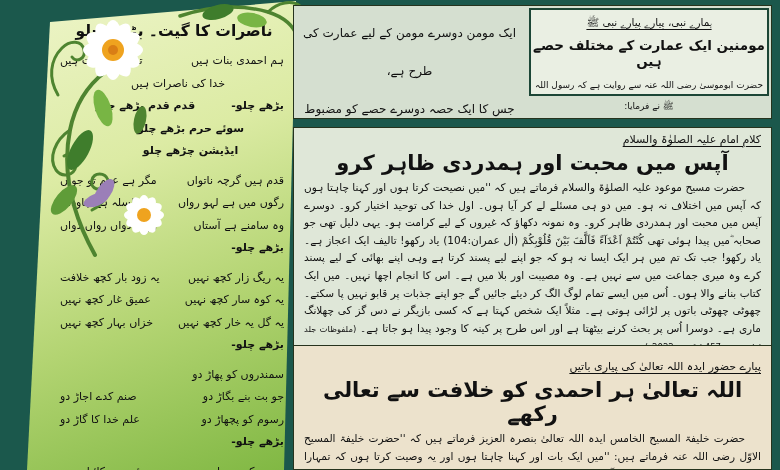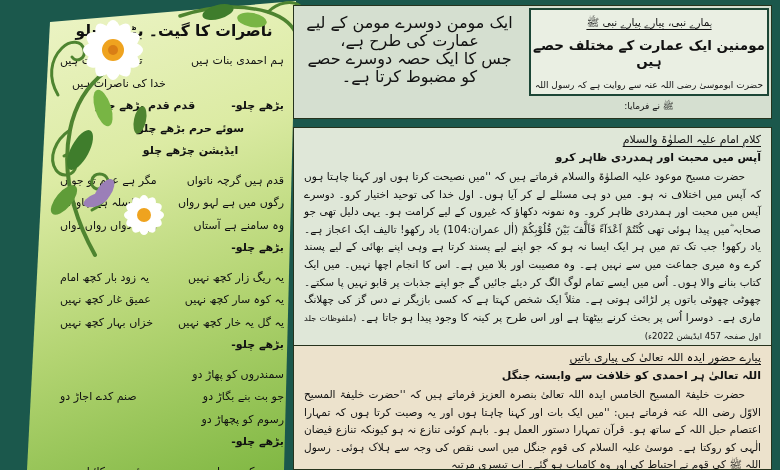--- a/index.html
+++ b/index.html
@@ -17,21 +17,21 @@
     background:linear-gradient(160deg,#EEF5CA 0%,#DCEBA4 35%,#B3D472 65%,#7FB742 100%);
   }
   .poem-content{padding:16px 14px 0 42px;direction:rtl;}
   .poem-title{
     text-align:center;font-size:15.5px;font-weight:bold;
     padding:6px 0 10px 18px;letter-spacing:0;
   }
   .poem-rows{font-size:11px;line-height:22.5px;}
   .poem-row{display:flex;justify-content:space-between;padding:0 4px 0 18px;}
   .poem-row .half{white-space:nowrap;}
-  .poem-row.center{justify-content:flex-end;padding-left:30px;}
+  .poem-row.center{justify-content:center;padding-left:30px;}
   .poem-row.center-bold{justify-content:center;padding-left:55px;font-weight:bold;}
   .poem-row.refrain{justify-content:flex-start;font-weight:bold;}
   .poem-row.refrain-pair .half:first-child{font-weight:bold;}
   .poem-row.refrain-pair .half:last-child{flex:1;text-align:center;font-weight:bold;}
   .poem-row.gap-above{margin-top:7px;}
   
   .decor{position:absolute;left:0;top:0;pointer-events:none;}
   
   .section{position:absolute;box-sizing:border-box;border:1px solid #26331d;overflow:hidden;}
   .top-strip{
@@ -41,31 +41,31 @@
   .hadith-box{
     box-sizing:border-box;width:240px;height:88px;margin:2px;
     border:2px solid #1C4636;background:#EAEFE3;
     text-align:center;padding:4px 0;
   }
   .hadith-label{font-size:10.5px;text-decoration:underline;text-underline-offset:3px;margin-top:2px;}
   .hadith-heading{font-size:13.5px;font-weight:bold;margin-top:6px;}
   .hadith-narration{font-size:9px;margin-top:6px;line-height:21px;}
   .hadith-arabic{font-size:11px;font-weight:normal;margin-top:4px;font-family:"DejaVu Sans",sans-serif;}
   .translation{flex:1;text-align:center;padding:8px 8px 0 6px;}
-  .translation-line{font-size:16px;line-height:18px;}
+  .translation-line{font-size:12px;line-height:38px;}
   .kalam-section{
     left:293px;top:127px;width:479px;height:253px;
     background:#DFE7D8;padding:5px 10px;
   }
   .huzoor-section{
     left:293px;top:345px;width:479px;height:125px;
-    background:#ECE2CC;padding:5px 10px;
+    background:#ECE2CC;padding:14px 10px;
   }
   .section-label{font-size:11px;text-align:right;text-decoration:underline;text-underline-offset:3px;}
-  .section-heading{font-size:11px;font-weight:bold;text-align:right;margin:5px 0 4px 0;}
+  .section-heading{font-size:21px;font-weight:bold;text-align:center;margin:5px 0 4px 0;}
   .section-body{
     font-size:10.5px;line-height:17.6px;text-align:justify;
     text-indent:16px;margin:0;
   }
   .inline-ref{font-size:8.5px;}
 </style>
 </head>
 <body>
 
 <div class="page">
@@ -101,21 +101,21 @@
           </div>
           <div class="poem-row couplet">
             <span class="half">وہ سامنے ہے آستاں</span>
             <span class="half">رواں دواں رواں دواں</span>
           </div>
           <div class="poem-row refrain">
             <span class="half">بڑھے چلو-</span>
           </div>
           <div class="poem-row couplet gap-above">
             <span class="half">یہ ریگ زار کچھ نہیں</span>
-            <span class="half">یہ زود بار کچھ امام</span>
+            <span class="half">یہ زود بار کچھ خلافت</span>
           </div>
           <div class="poem-row couplet">
             <span class="half">یہ کوہ سار کچھ نہیں</span>
             <span class="half">عمیق غار کچھ نہیں</span>
           </div>
           <div class="poem-row couplet">
             <span class="half">یہ گل یہ خار کچھ نہیں</span>
             <span class="half">خزاں بہار کچھ نہیں</span>
           </div>
           <div class="poem-row refrain">
@@ -123,20 +123,21 @@
           </div>
           <div class="poem-row couplet gap-above">
             <span class="half">سمندروں کو پھاڑ دو</span>
           </div>
           <div class="poem-row couplet">
             <span class="half">جو بت بنے بگاڑ دو</span>
             <span class="half">صنم کدے اجاڑ دو</span>
           </div>
           <div class="poem-row couplet">
             <span class="half">رسوم کو پچھاڑ دو</span>
+            <span class="half">علم خدا کا گاڑ دو</span>
           </div>
           <div class="poem-row refrain">
             <span class="half">بڑھے چلو-</span>
           </div>
           <div class="poem-row couplet gap-above">
             <span class="half">مسیح کی یہ بات ہے</span>
             <span class="half">نئی ہی کائنات ہے</span>
           </div>
         </div>
     </div>
@@ -208,17 +209,17 @@
   </div>
 
   <div class="section kalam-section">
     <div class="section-label">کلامِ امام علیہ الصلوٰۃ والسلام</div>
     <div class="section-heading">آپس میں محبت اور ہمدردی ظاہر کرو</div>
     <p class="section-body"><span>حضرت مسیح موعود علیہ الصلوٰۃ والسلام فرماتے ہیں کہ ''میں نصیحت کرتا ہوں اور کہنا چاہتا ہوں کہ آپس میں اختلاف نہ ہو۔ میں دو ہی مسئلے لے کر آیا ہوں۔ اول خدا کی توحید اختیار کرو۔ دوسرے آپس میں محبت اور ہمدردی ظاہر کرو۔ وہ نمونہ دکھاؤ کہ غیروں کے لیے کرامت ہو۔ یہی دلیل تھی جو صحابہ ؓمیں پیدا ہوئی تھی کُنْتُمْ اَعْدَآءً فَاَلَّفَ بَیْنَ قُلُوْبِکُمْ (اٰل عمران:104) یاد رکھو! تالیف ایک اعجاز ہے۔ یاد رکھو! جب تک تم میں ہر ایک ایسا نہ ہو کہ جو اپنے لیے پسند کرتا ہے وہی اپنے بھائی کے لیے پسند کرے وہ میری جماعت میں سے نہیں ہے۔ وہ مصیبت اور بلا میں ہے۔ اس کا انجام اچھا نہیں۔ میں ایک کتاب بنانے والا ہوں۔ اُس میں ایسے تمام لوگ الگ کر دیئے جائیں گے جو اپنے جذبات پر قابو نہیں پا سکتے۔ چھوٹی چھوٹی باتوں پر لڑائی ہوتی ہے۔ مثلاً ایک شخص کہتا ہے کہ کسی بازیگر نے دس گز کی چھلانگ ماری ہے۔ دوسرا اُس پر بحث کرنے بیٹھتا ہے اور اس طرح پر کینہ کا وجود پیدا ہو جاتا ہے۔</span> <span class="inline-ref">(ملفوظات جلد اول صفحہ 457 ایڈیشن 2022ء)</span></p>
   </div>
 
   <div class="section huzoor-section">
     <div class="section-label">پیارے حضور ایدہ اللہ تعالیٰ کی پیاری باتیں</div>
-    <div class="section-heading">اللہ تعالیٰ ہر احمدی کو خلافت سے وابستہ جنگل</div>
+    <div class="section-heading">اللہ تعالیٰ ہر احمدی کو خلافت سے تعالی رکھے</div>
     <p class="section-body">حضرت خلیفۃ المسیح الخامس ایدہ اللہ تعالیٰ بنصرہ العزیز فرماتے ہیں کہ ''حضرت خلیفۃ المسیح الاوّل رضی اللہ عنہ فرماتے ہیں: ''میں ایک بات اور کہنا چاہتا ہوں اور یہ وصیت کرتا ہوں کہ تمہارا اعتصام حبل اللہ کے ساتھ ہو۔ قرآن تمہارا دستور العمل ہو۔ باہم کوئی تنازع نہ ہو کیونکہ تنازع فیضان الٰہی کو روکتا ہے۔ موسیٰ علیہ السلام کی قوم جنگل میں اسی نقص کی وجہ سے ہلاک ہوئی۔ رسول اللہ ﷺ کی قوم نے احتیاط کی اور وہ کامیاب ہو گئے۔ اب تیسری مرتبہ</p>
   </div>
 
 </div>
 
 </body></html>

